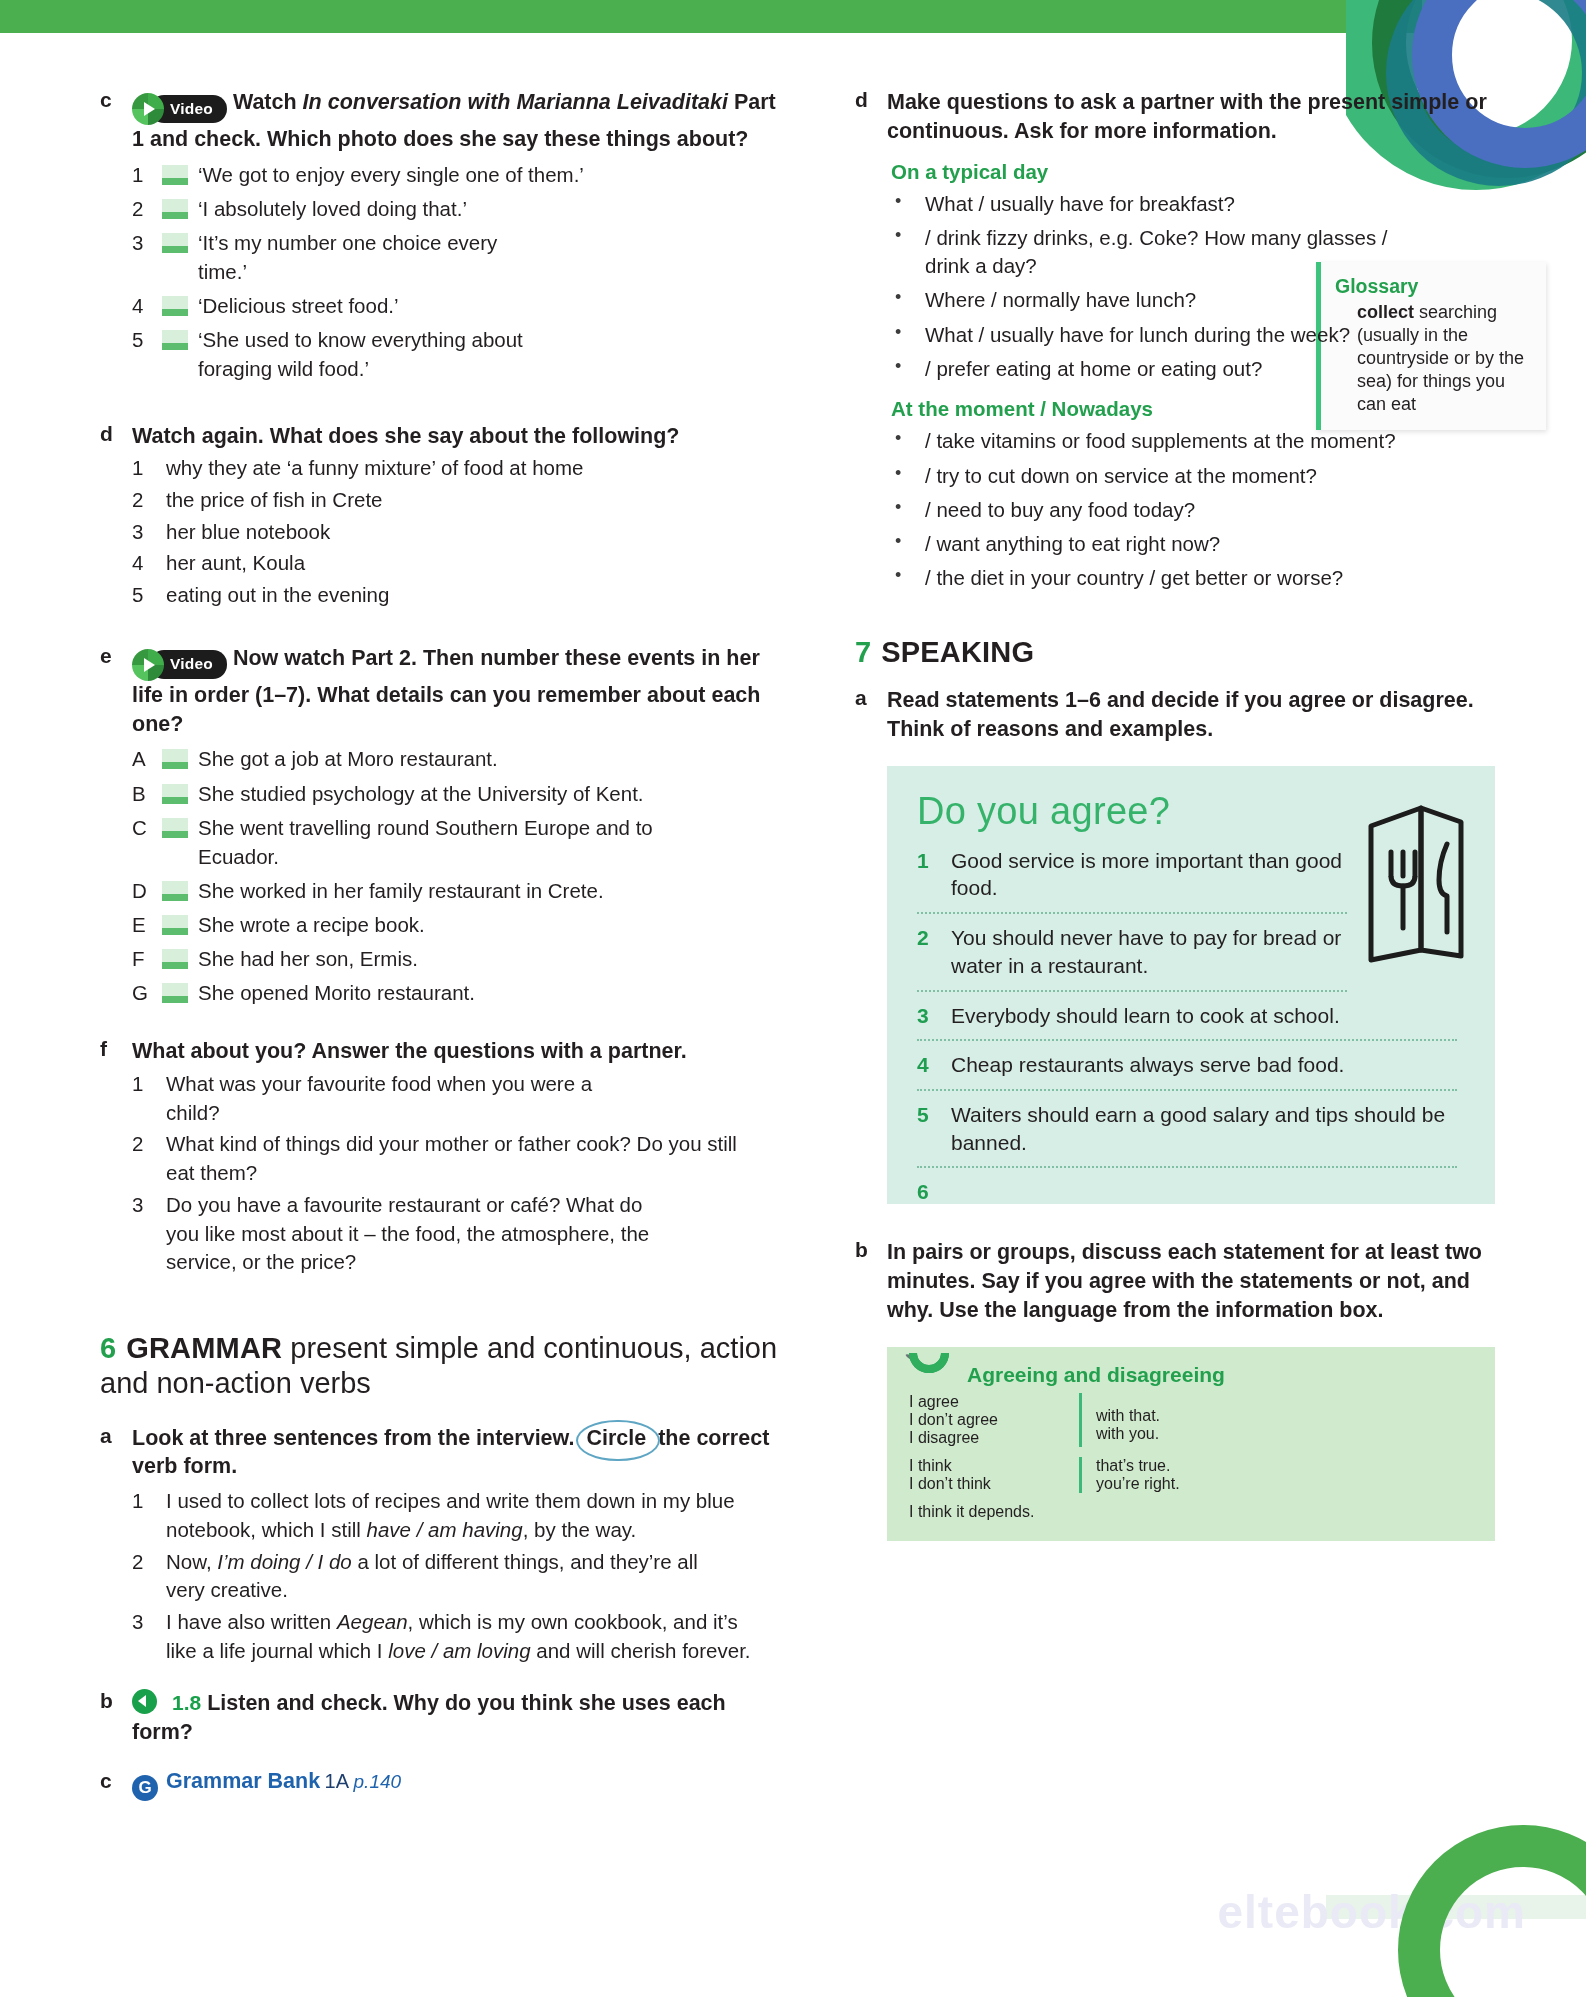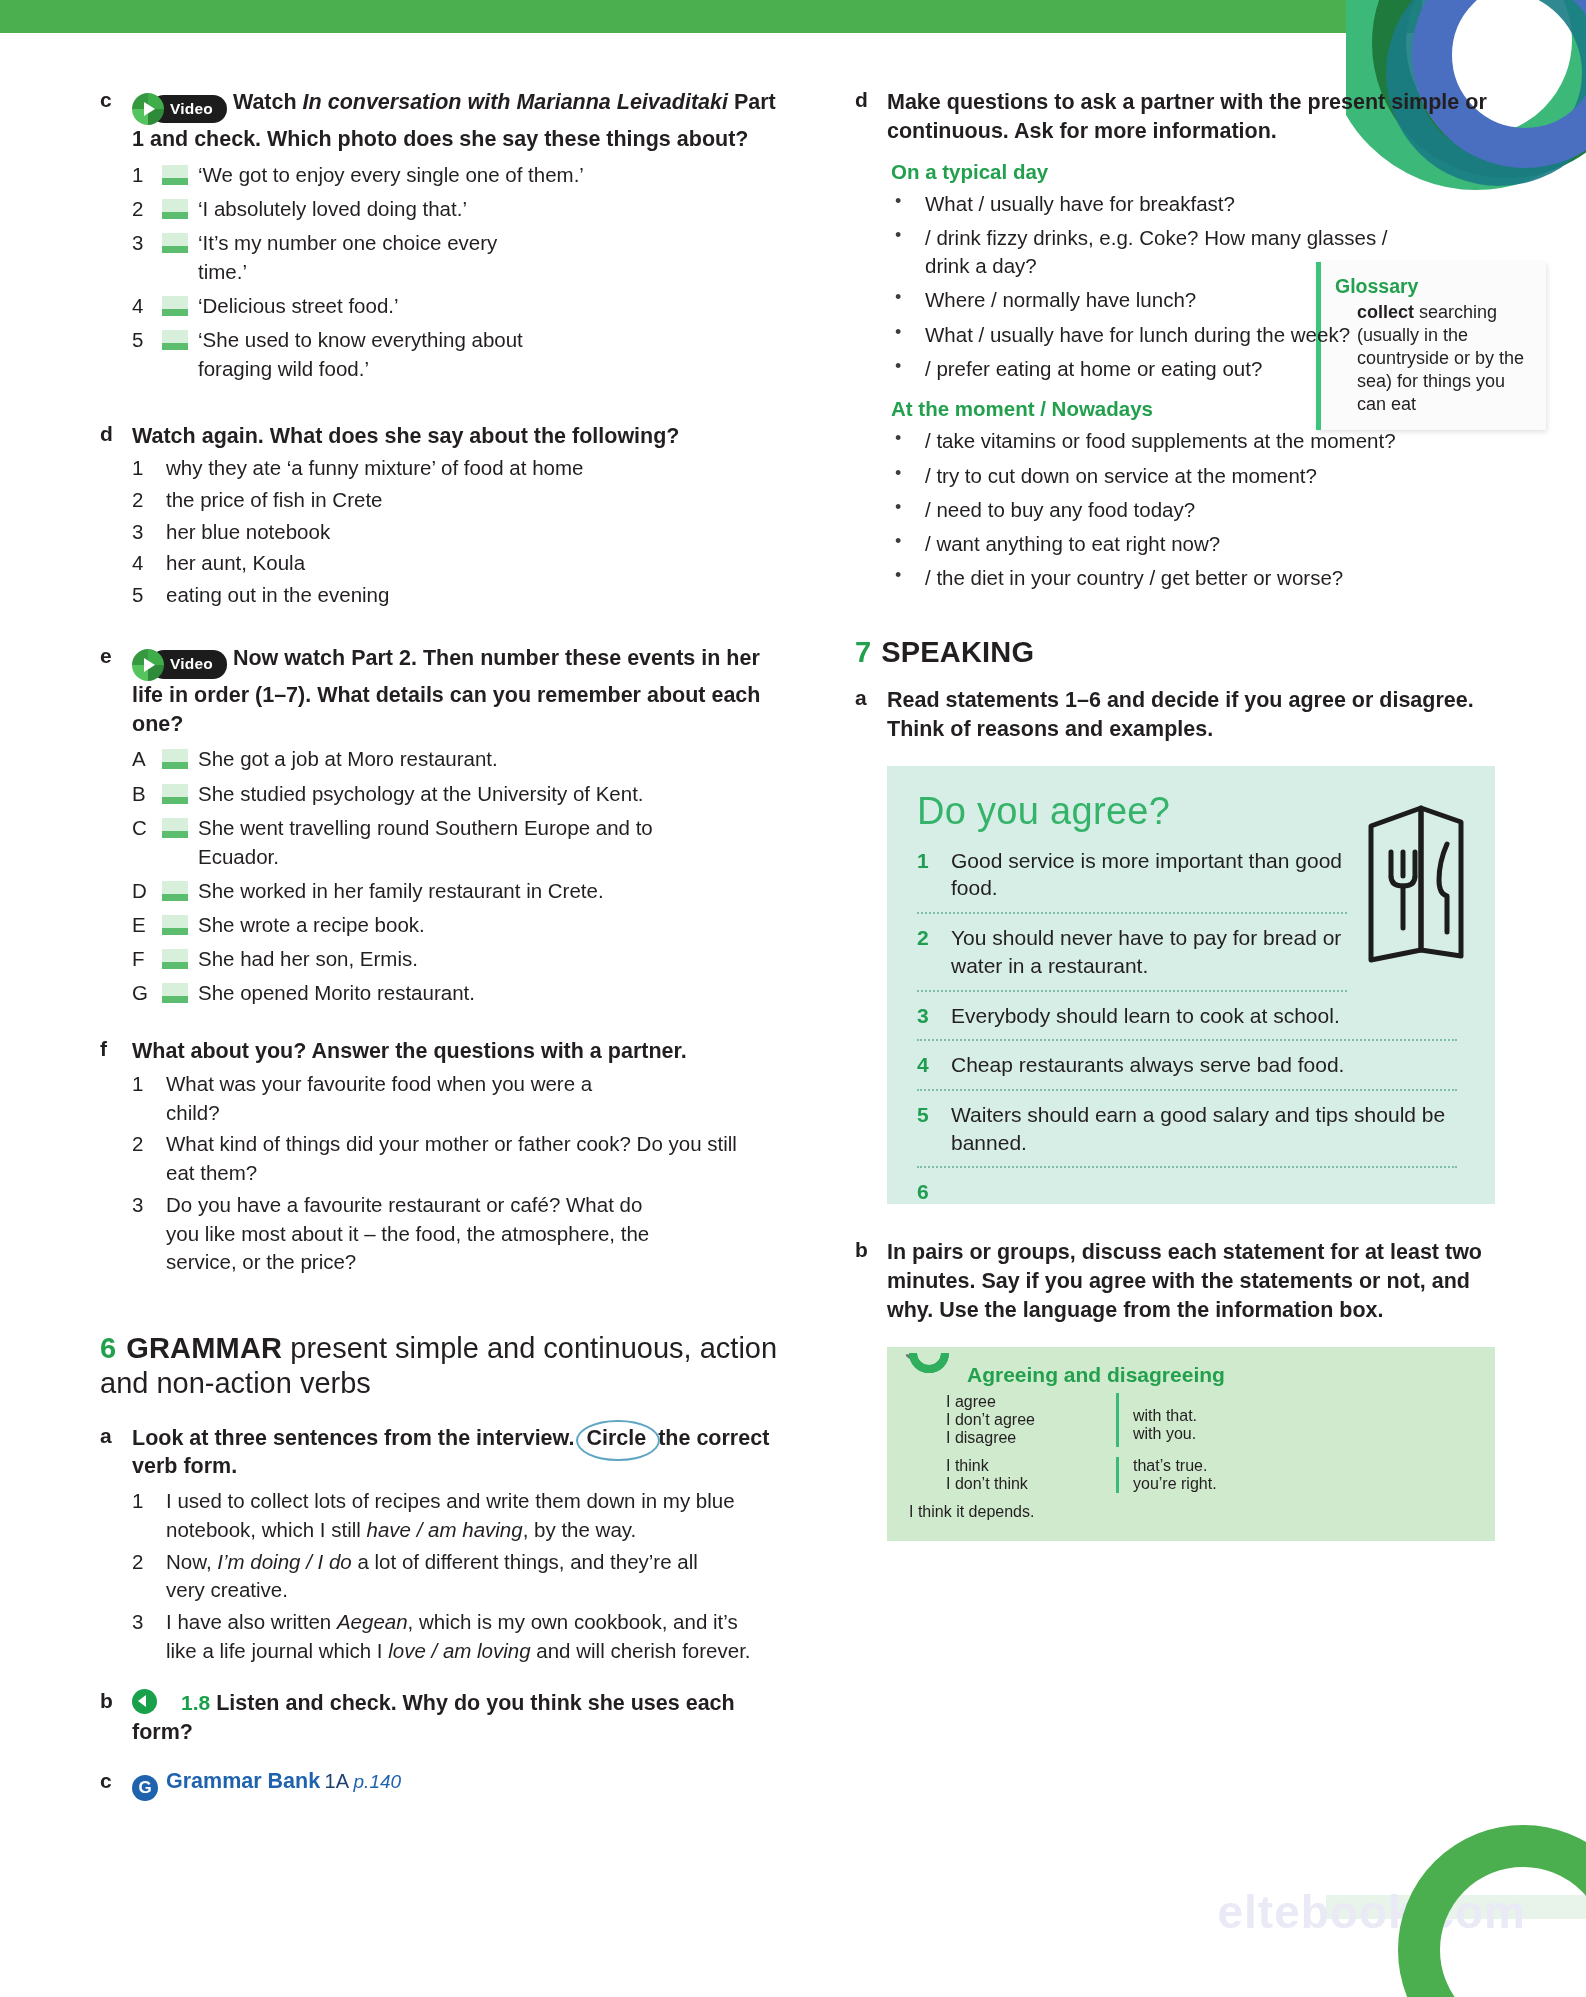--- a/index.html
+++ b/index.html
@@ -152,21 +152,21 @@
     width: 25px; height: 25px; border-radius: 50%;
     background: #19a04a; position: relative;
   }
   .au-circle:before {
     content: ""; position: absolute; left: 6px; top: 6px;
     width: 0; height: 0;
     border-right: 8px solid #fff;
     border-top: 6px solid transparent;
     border-bottom: 6px solid transparent;
   }
-  .au-num { color: #19a04a; font-weight: bold; font-size: 21px; margin-left: 21px; text-align: right; }
+  .au-num { color: #19a04a; font-weight: bold; font-size: 21px; margin-left: 12px; text-align: right; }
 
   
   .gb-circle {
     display: inline-flex; width: 26px; height: 26px; border-radius: 50%;
     background: #1f63ae; color: #fff; font-weight: bold; font-size: 17px;
     align-items: center; justify-content: center; vertical-align: -5px;
     margin-right: 8px;
   }
   .gb-text { color: #1f63ae; font-weight: bold; font-size: 21.5px; }
   .gb-ref { color: #1f3f6e; font-weight: normal; font-size: 20px; }
@@ -231,21 +231,21 @@
     background: #cfeacd; padding: 16px 22px 20px 22px; position: relative;
     margin-top: 14px;
   }
   .ab-head {
     color: #22a04d; font-weight: bold; font-size: 21px;
     margin-left: 58px; margin-bottom: 6px;
   }
   .speech-icon { position: absolute; left: 14px; top: 4px; }
   .ab-rows { }
   .ab-row { display: flex; margin-bottom: 10px; }
-  .ab-left { width: 170px; margin-left: 37px; }
+  .ab-left { width: 170px; }
   .ab-divider { width: 3px; background: #3cb878; margin-right: 14px; }
   .ab-right { padding-top: 14px; }
   .ab-right.r2 { padding-top: 0; }
   .ab-line { white-space: nowrap; }
   .ab-last { margin-top: 2px; }
 
   .col-left .block.first { margin-bottom: 18px; }
 </style>
 </head>
 <body>

